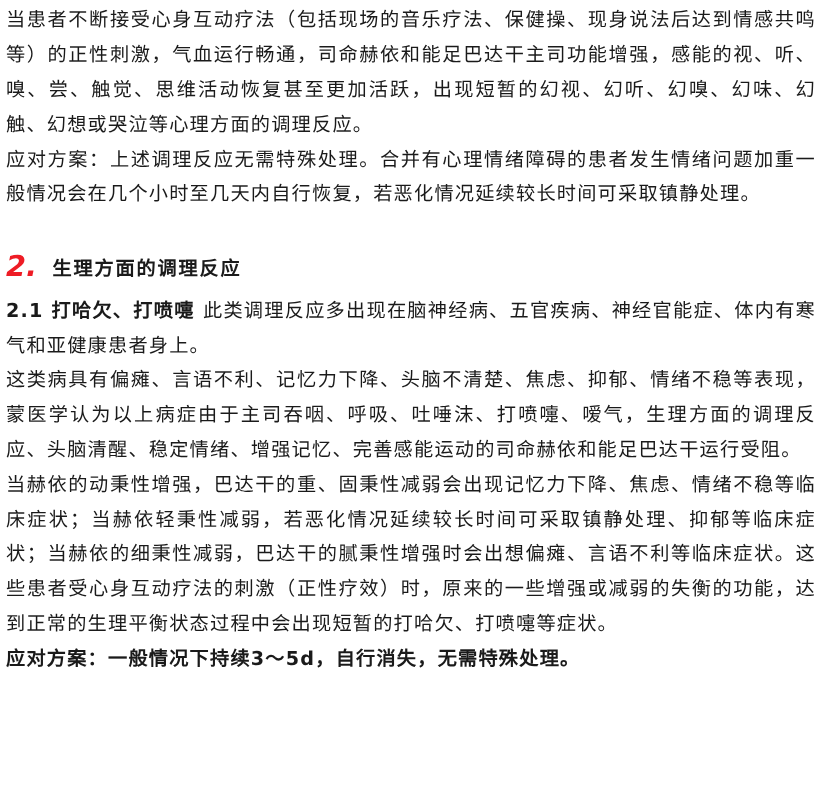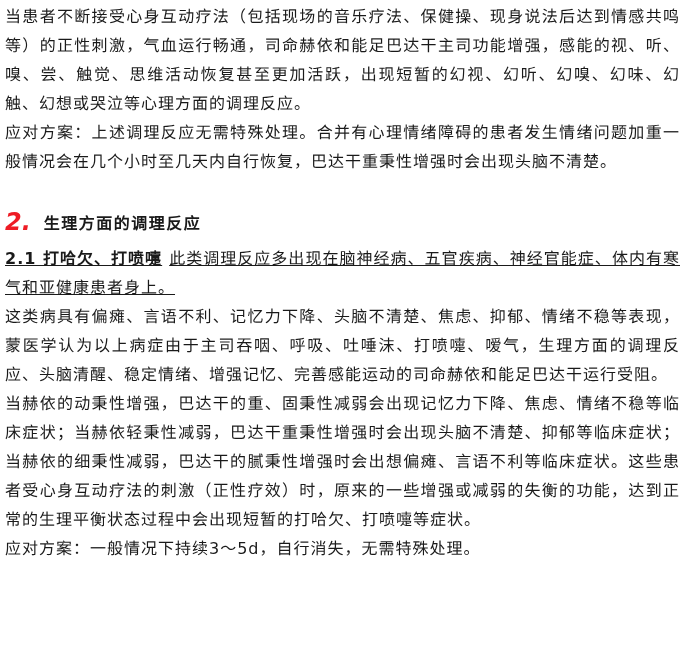--- a/index.html
+++ b/index.html
@@ -41,45 +41,45 @@
     font-size: 24px;
     margin-right: 13px;
     letter-spacing: 0;
   }
   .section-title {
     font-weight: bold;
     font-size: 16px;
     letter-spacing: 1.5px;
     vertical-align: 1px;
   }
-  .p-subsection { margin-top: 26px; text-decoration: underline; }
+  .p-subsection { margin-top: 26px; }
   .subsection-lead {
     font-weight: bold;
     margin-right: 7px;
   }
   .p-symptoms { margin-top: 22px; }
   .p-mechanism { margin-top: 22px; }
-  .p-response-physio { margin-top: 16px; }
+  .p-response-physio { margin-top: 16px; font-weight: bold; }
 </style>
 </head>
 <body>
 
 <article class="document">
 
   <p class="p-intro">当患者不断接受心身互动疗法（包括现场的音乐疗法、保健操、现身说法后达到情感共鸣等）的正性刺激，气血运行畅通，司命赫依和能足巴达干主司功能增强，感能的视、听、嗅、尝、触觉、思维活动恢复甚至更加活跃，出现短暂的幻视、幻听、幻嗅、幻味、幻触、幻想或哭泣等心理方面的调理反应。</p>
 
-  <p class="p-response-psych">应对方案：上述调理反应无需特殊处理。合并有心理情绪障碍的患者发生情绪问题加重一般情况会在几个小时至几天内自行恢复，巴达干重秉性增强时会出现头脑不清楚。</p>
+  <p class="p-response-psych">应对方案：上述调理反应无需特殊处理。合并有心理情绪障碍的患者发生情绪问题加重一般情况会在几个小时至几天内自行恢复，若恶化情况延续较长时间可采取镇静处理。</p>
 
   <h2 class="section-heading">
     <span class="section-number">2.</span><span class="section-title">生理方面的调理反应</span>
   </h2>
 
   <p class="p-subsection">
     <span class="subsection-lead">2.1 打哈欠、打喷嚏</span><span>此类调理反应多出现在脑神经病、五官疾病、神经官能症、体内有寒气和亚健康患者身上。</span>
   </p>
 
   <p class="p-symptoms">这类病具有偏瘫、言语不利、记忆力下降、头脑不清楚、焦虑、抑郁、情绪不稳等表现，蒙医学认为以上病症由于主司吞咽、呼吸、吐唾沫、打喷嚏、嗳气，生理方面的调理反应、头脑清醒、稳定情绪、增强记忆、完善感能运动的司命赫依和能足巴达干运行受阻。</p>
 
-  <p class="p-mechanism">当赫依的动秉性增强，巴达干的重、固秉性减弱会出现记忆力下降、焦虑、情绪不稳等临床症状；当赫依轻秉性减弱，巴达干重秉性增强时会出现头脑不清楚、抑郁等临床症状；当赫依的细秉性减弱，巴达干的腻秉性增强时会出想偏瘫、言语不利等临床症状。这些患者受心身互动疗法的刺激（正性疗效）时，原来的一些增强或减弱的失衡的功能，达到正常的生理平衡状态过程中会出现短暂的打哈欠、打喷嚏等症状。</p>
+  <p class="p-mechanism">当赫依的动秉性增强，巴达干的重、固秉性减弱会出现记忆力下降、焦虑、情绪不稳等临床症状；当赫依轻秉性减弱，若恶化情况延续较长时间可采取镇静处理、抑郁等临床症状；当赫依的细秉性减弱，巴达干的腻秉性增强时会出想偏瘫、言语不利等临床症状。这些患者受心身互动疗法的刺激（正性疗效）时，原来的一些增强或减弱的失衡的功能，达到正常的生理平衡状态过程中会出现短暂的打哈欠、打喷嚏等症状。</p>
 
   <p class="p-response-physio">应对方案：一般情况下持续3～5d，自行消失，无需特殊处理。</p>
 
 </article>
 
 </body></html>

